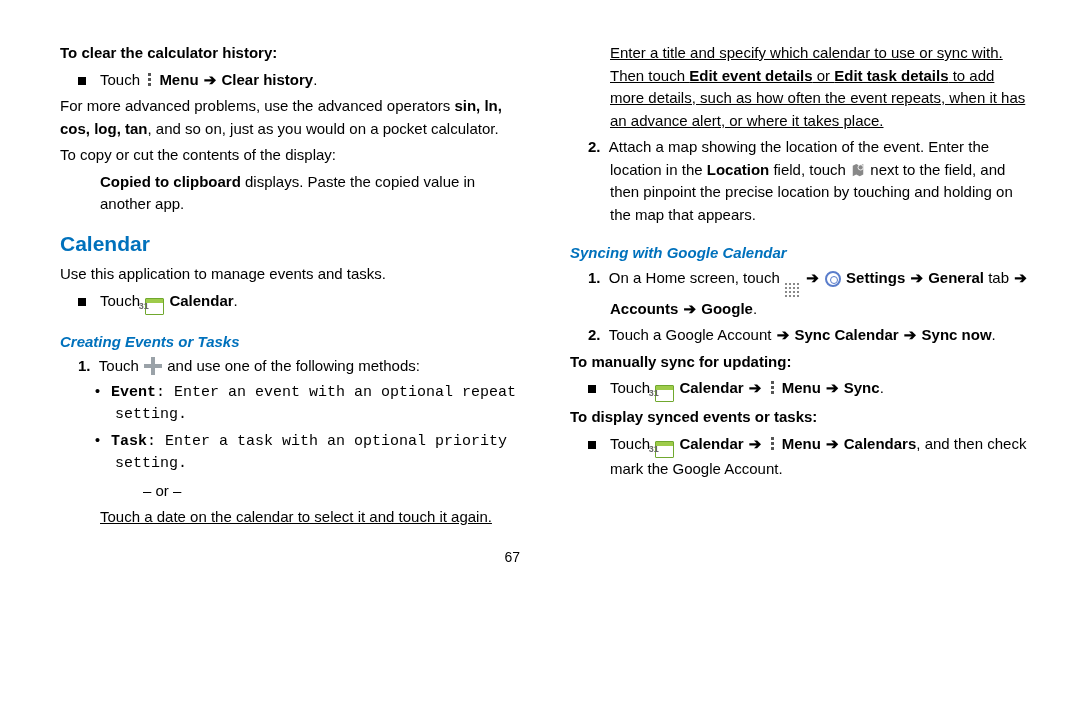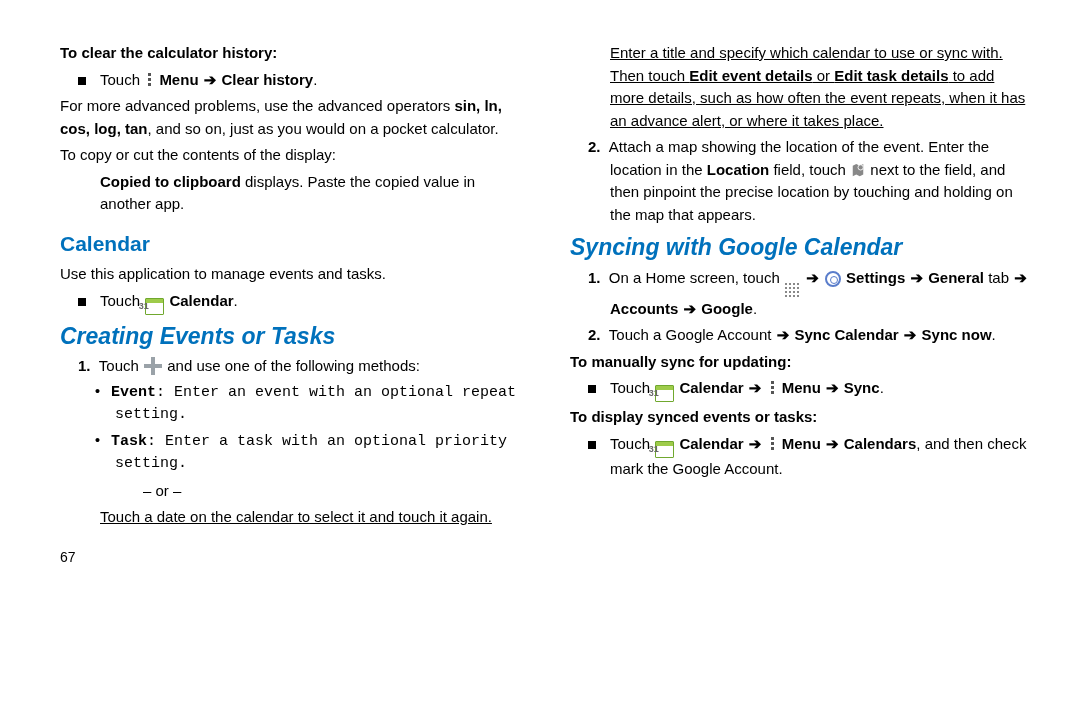--- a/index.html
+++ b/index.html
@@ -24,41 +24,42 @@
   h2.section {
     color: #0071bc;
     margin: 12px 0 4px 0;
     font-size: 21px;
     font-weight: bold;
   }
   h3.subsection {
     color: #0071bc;
     font-style: italic;
     font-weight: bold;
-    margin: 4px 0 2px 0;
-    font-size: 23px;
+    margin: 16px 0 2px 0;
+    font-size: 15px;
   }
   p { margin: 2px 0 4px 0; }
   .indent1 { margin-left: 40px; text-indent: -22px; }
   .indent1b { margin-left: 40px; }
   .indent2 { margin-left: 55px; text-indent: -22px; font-family: Liberation Mono, monospace; }
   .indent2b { margin-left: 83px; }
   .indent-num { margin-left: 40px; text-indent: -22px; }
   .indent-num-b { margin-left: 40px; text-decoration: underline; }
   .square {
     display: inline-block;
     width: 8px;
     height: 8px;
     background: #000;
     vertical-align: 0px;
     margin-right: 14px;
   }
   .page-no {
     font-size: 14px;
     margin-top: 18px;
+    text-align: right;
   }
   .icon {
     display: inline-block;
     vertical-align: -3px;
     margin: 0 1px;
   }
   .icon-menu {
     width: 9px; height: 14px;
     position: relative; vertical-align: -2px;
   }

